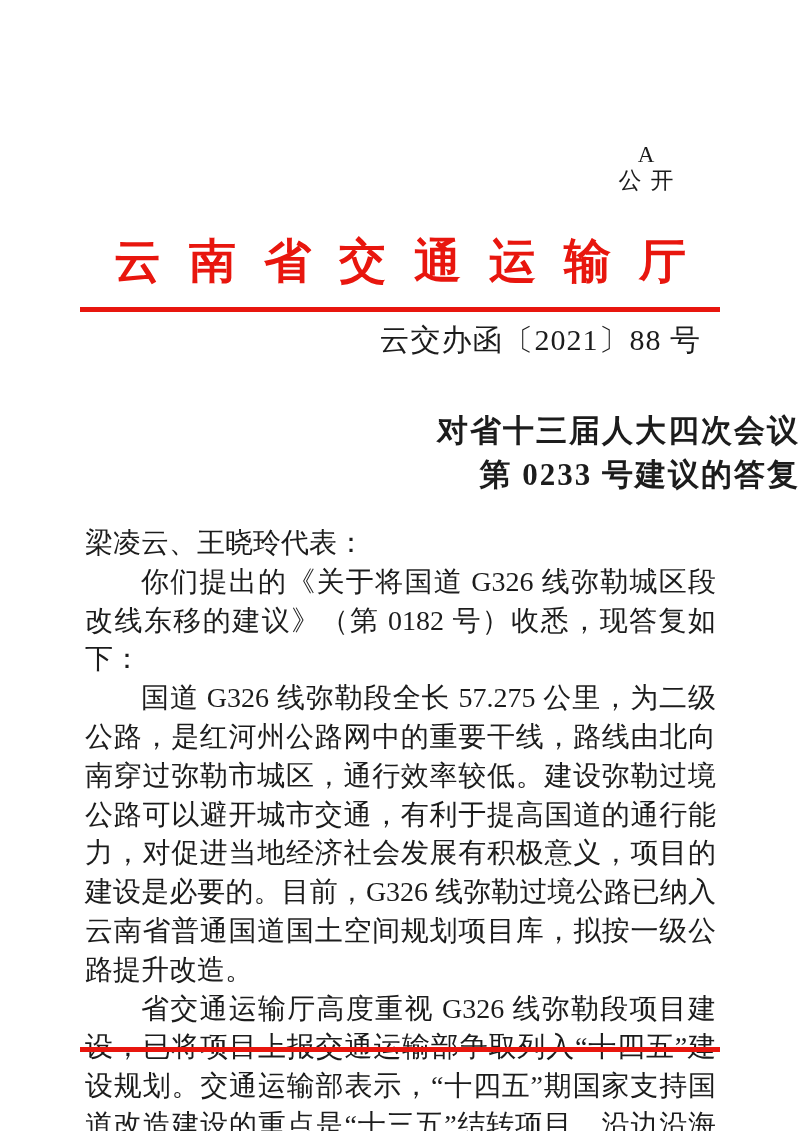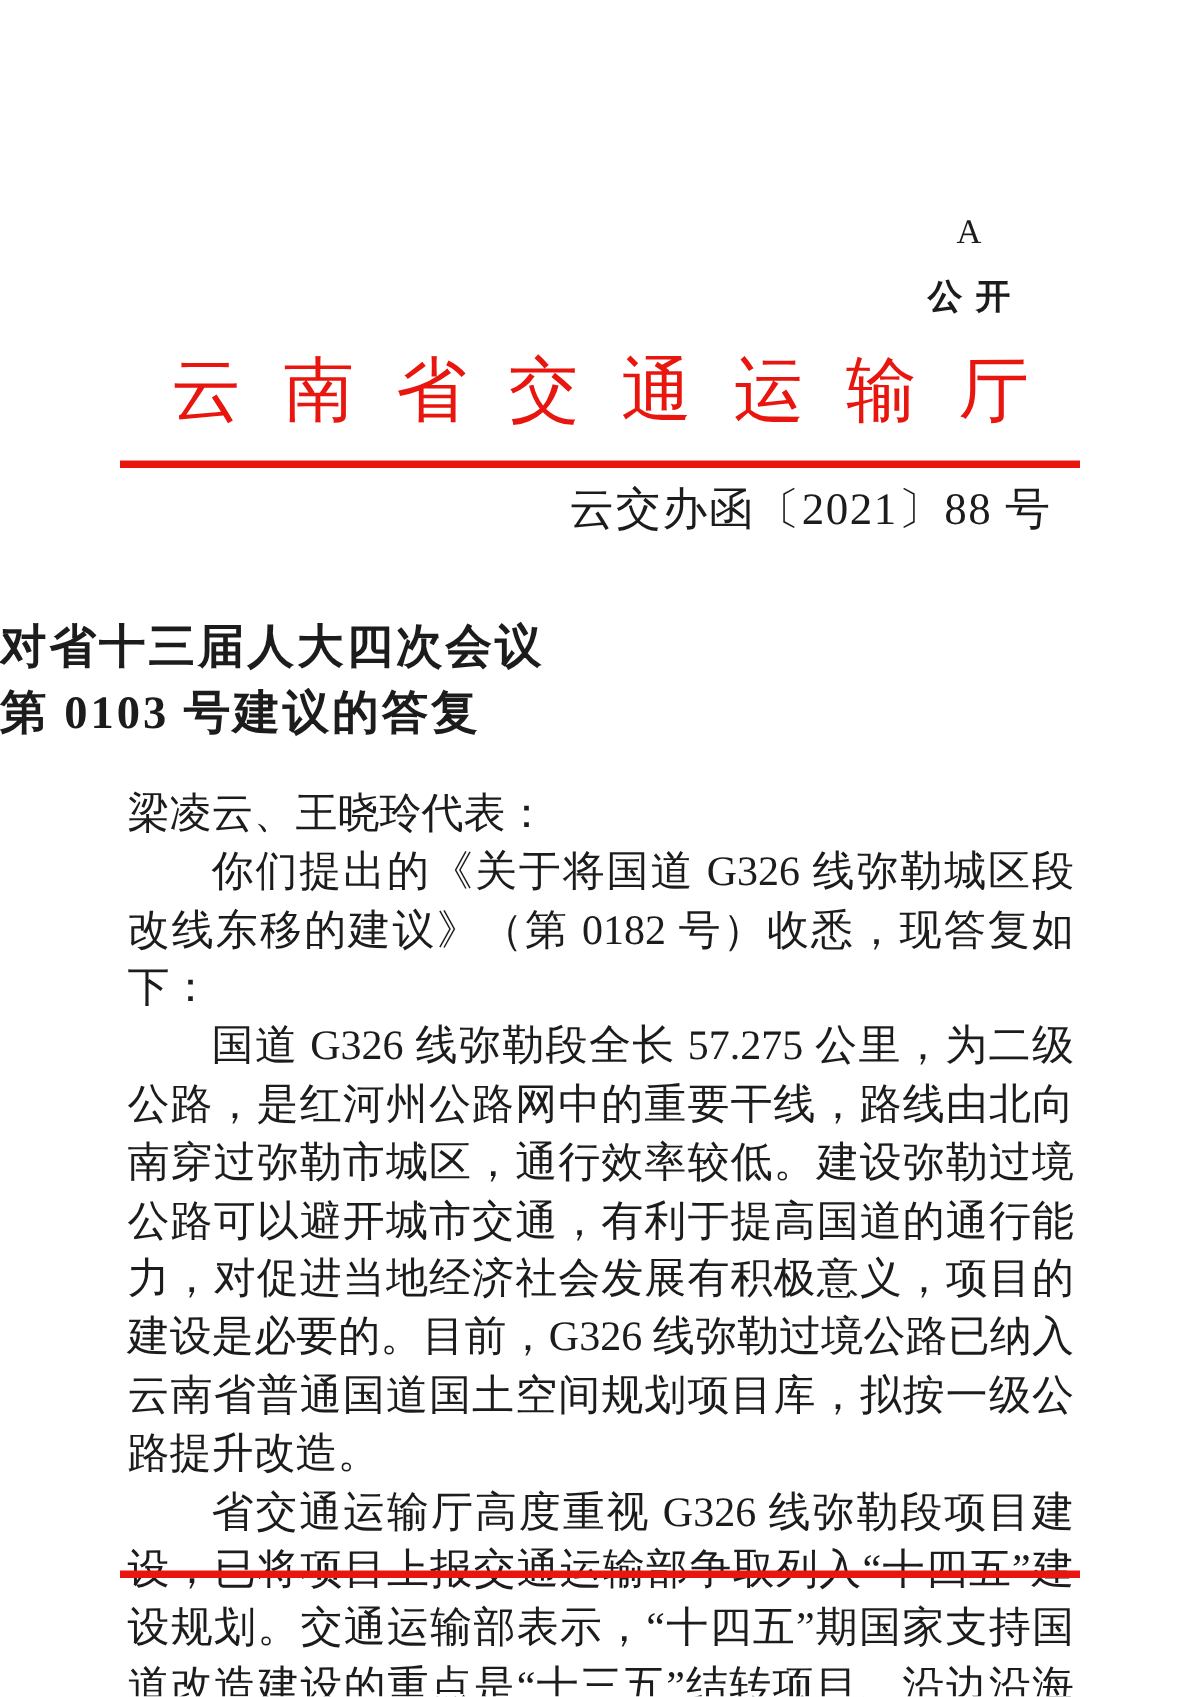--- a/index.html
+++ b/index.html
@@ -19,33 +19,31 @@
     position: absolute;
     top: 142px;
     left: 599px;
     width: 94px;
     text-align: center;
     font-size: 23px;
     line-height: 26px;
   }
   .classification-grade { letter-spacing: 0; }
   .classification-level {
-    margin-top: 17px;
     letter-spacing: 9px;
     padding-left: 9px; 
-    font-weight: bold;
   }
   .agency {
     position: absolute;
     top: 233px;
     left: 0;
     right: 0;
     text-align: center;
     color: var(--accent-red);
-    font-weight: normal;
+    font-weight: bold;
     font-size: 47px;
     line-height: 56px;
     white-space: nowrap;
   }
   .agency span { letter-spacing: 28px; margin-right: -28px; }
   .rule-top {
     position: absolute;
     top: 307px;
     left: 80px;
     right: 80px;
@@ -59,21 +57,21 @@
     font-size: 30px;
     line-height: 28px;
     letter-spacing: 1px;
   }
   .doc-title {
     position: absolute;
     top: 409px;
     left: 0;
     right: 0;
     margin: 0;
-    text-align: left;
+    text-align: right;
     font-size: 31px;
     font-weight: bold;
     line-height: 44px;
   }
   .doc-title .title-line { display: block; letter-spacing: 2px; }
   .body-text {
     position: absolute;
     top: 524px;
     left: 85px;
     right: 84px;
@@ -106,21 +104,21 @@
   <div class="agency">
     <span>云南省交通运输厅</span>
   </div>
 
   <div class="rule-top"></div>
 
   <div class="doc-number">云交办函〔2021〕88 号</div>
 
   <h1 class="doc-title">
     <span class="title-line">对省十三届人大四次会议</span>
-    <span class="title-line">第 0103 号建议的答复</span>
+    <span class="title-line">第 0233 号建议的答复</span>
   </h1>
 
   <div class="body-text">
     <p>梁凌云、王晓玲代表：</p>
     <p class="indented">你们提出的《关于将国道 G326 线弥勒城区段改线东移的建议》（第 0182 号）收悉，现答复如下：</p>
     <p class="indented">国道 G326 线弥勒段全长 57.275 公里，为二级公路，是红河州公路网中的重要干线，路线由北向南穿过弥勒市城区，通行效率较低。建设弥勒过境公路可以避开城市交通，有利于提高国道的通行能力，对促进当地经济社会发展有积极意义，项目的建设是必要的。目前，G326 线弥勒过境公路已纳入云南省普通国道国土空间规划项目库，拟按一级公路提升改造。</p>
     <p class="indented">省交通运输厅高度重视 G326 线弥勒段项目建设，已将项目上报交通运输部争取列入“十四五”建设规划。交通运输部表示，“十四五”期国家支持国道改造建设的重点是“十三五”结转项目、沿边沿海国道（云南主要是沿边国道 G219 云南境内约 1300</p>
   </div>
 
   <div class="rule-bottom"></div>

